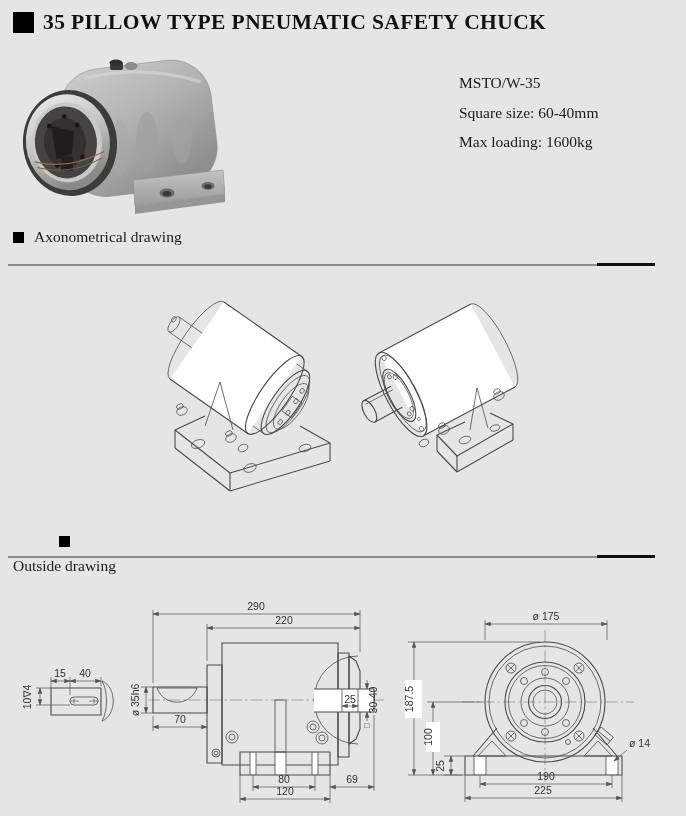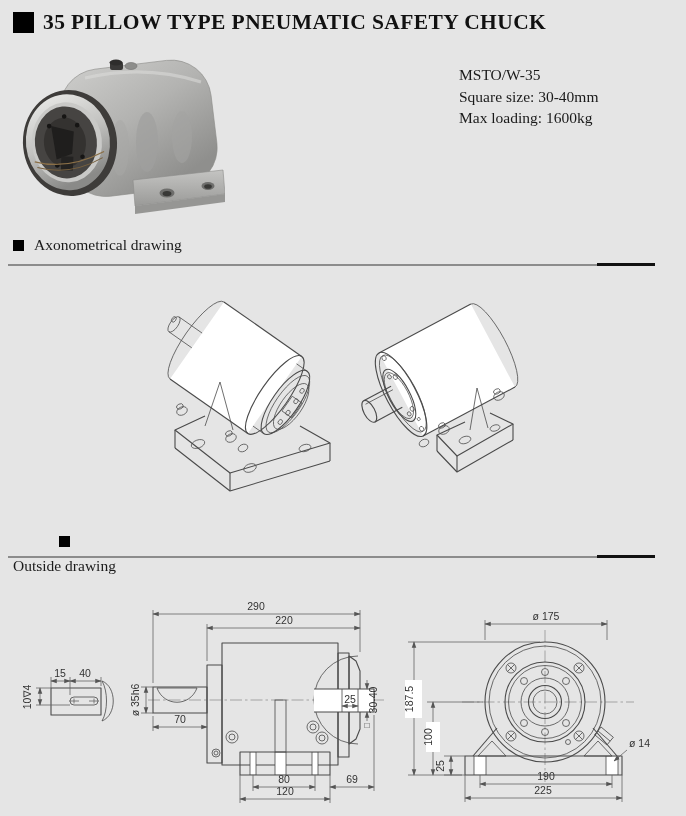--- a/index.html
+++ b/index.html
@@ -5,21 +5,21 @@
   html,body{margin:0;padding:0;background:#fff;}
   .page{position:relative;width:686px;height:816px;background:#e5e5e5;overflow:hidden;
         font-family:"Liberation Serif",serif;color:#111;}
   
   .title-row{position:absolute;left:13px;top:10px;display:flex;align-items:center;gap:9px;}
   .bullet-lg{width:21px;height:21px;background:#000;flex:0 0 auto;}
   .page-title{font-size:21.5px;font-weight:bold;letter-spacing:.4px;margin:0;white-space:nowrap;}
   
   .photo{position:absolute;left:15px;top:58px;}
   .specs{position:absolute;left:459px;top:64px;font-size:15.5px;line-height:21.5px;color:#1a1a1a;}
-  .specs div{white-space:nowrap;}
+  .specs div{white-space:nowrap;margin-top:8px;}
   
   .section-head{position:absolute;left:13px;display:flex;align-items:center;gap:10px;font-size:15.5px;color:#1a1a1a;}
   .bullet-sm{width:11px;height:11px;background:#000;flex:0 0 auto;}
   .rule{position:absolute;left:8px;width:647px;display:flex;align-items:center;}
   .rule-gray{flex:1;height:2px;background:#8c8c8c;}
   .rule-black{width:58px;height:3px;background:#111;}
   
   .axo{position:absolute;left:0;top:280px;}
   .outside{position:absolute;left:0;top:570px;}
   .ol{fill:none;stroke:#4a4a4a;stroke-width:1.1;stroke-linejoin:round;}
@@ -93,25 +93,25 @@
     </g>
     <g>
       <rect x="95" y="4" width="13" height="8" rx="2" fill="#3a3938"></rect>
       <ellipse cx="101" cy="4.5" rx="6.5" ry="3" fill="#2e2d2c"></ellipse>
       <ellipse cx="116" cy="8" rx="6" ry="3.5" fill="#8d8d8b" stroke="#706f6e" stroke-width="0.6"></ellipse>
     </g>
   </svg>
 
   <div class="specs">
     <div>MSTO/W-35</div>
-    <div>Square size: 30-40mm</div>
+    <div>Square size: 60-40mm</div>
     <div>Max loading: 1600kg</div>
   </div>
 
-  <div class="section-head" style="top:236px;">
+  <div class="section-head" style="top:228px;">
     <span class="bullet-sm"></span>
     <span>Axonometrical drawing</span>
   </div>
   <div class="rule" style="top:263px;">
     <span class="rule-gray"></span>
     <span class="rule-black"></span>
   </div>
 
   <svg class="axo ln" width="686" height="235" viewBox="0 0 686 235">
 

